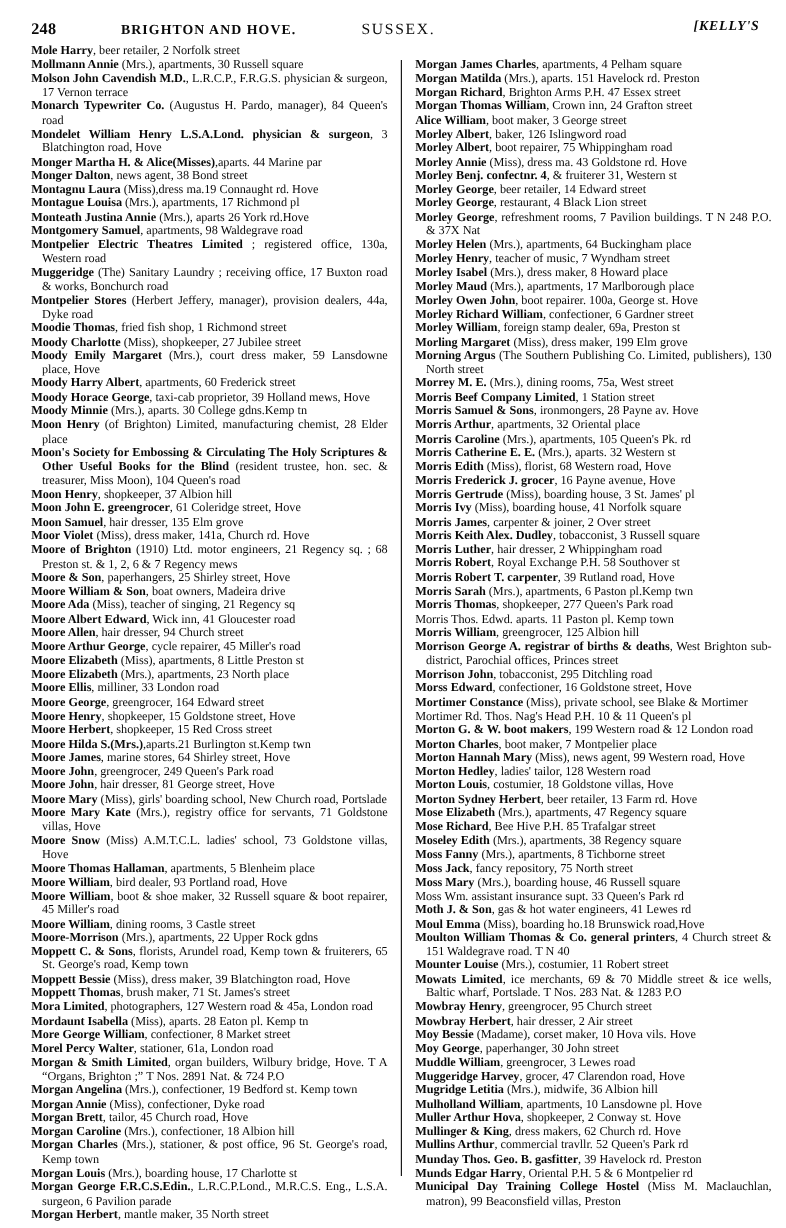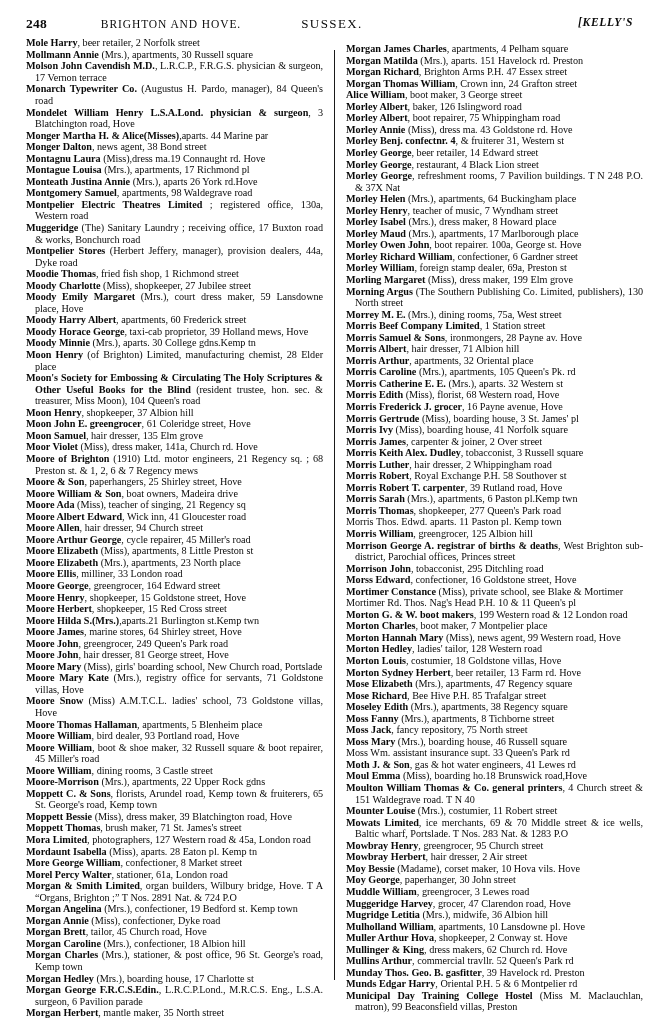--- a/index.html
+++ b/index.html
@@ -35,21 +35,21 @@
     position: relative;
   }
   .rh-folio {
     font-size: 13.5px;
     font-weight: bold;
     margin-right: 14px;
     letter-spacing: 0.2px;
   }
   .rh-place {
     font-size: 11.5px;
-    font-weight: normal;
+    font-weight: bold;
     letter-spacing: 0.9px;
     text-transform: uppercase;
     padding-left: 40px;
   }
   .rh-county {
     position: absolute;
     left: 50%;
     transform: translateX(-46%);
     font-size: 13px;
     font-weight: normal;
@@ -182,21 +182,21 @@
         <p class="entry j"><b class="nm">Mora Limited</b>, photographers, 127 Western road &amp; 45a, London road</p>
         <p class="entry j"><b class="nm">Mordaunt Isabella</b> (Miss), aparts. 28 Eaton pl. Kemp tn</p>
         <p class="entry j"><b class="nm">More George William</b>, confectioner, 8 Market street</p>
         <p class="entry j"><b class="nm">Morel Percy Walter</b>, stationer, 61a, London road</p>
         <p class="entry j"><b class="nm">Morgan &amp; Smith Limited</b>, organ builders, Wilbury bridge, Hove.   T A “Organs, Brighton ;” T Nos. 2891 Nat. &amp; 724 P.O</p>
         <p class="entry j"><b class="nm">Morgan Angelina</b> (Mrs.), confectioner, 19 Bedford st. Kemp town</p>
         <p class="entry j"><b class="nm">Morgan Annie</b> (Miss), confectioner, Dyke road</p>
         <p class="entry j"><b class="nm">Morgan Brett</b>, tailor, 45 Church road, Hove</p>
         <p class="entry j"><b class="nm">Morgan Caroline</b> (Mrs.), confectioner, 18 Albion hill</p>
         <p class="entry j"><b class="nm">Morgan Charles</b> (Mrs.), stationer, &amp; post office, 96 St. George's road, Kemp town</p>
-        <p class="entry j"><b class="nm">Morgan Hedley</b> (Mrs.), boarding house, 17 Charlotte st</p>
+        <p class="entry j"><b class="nm">Morgan Louis</b> (Mrs.), boarding house, 17 Charlotte st</p>
         <p class="entry j"><b class="nm">Morgan George F.R.C.S.Edin.</b>, L.R.C.P.Lond., M.R.C.S. Eng., L.S.A. surgeon, 6 Pavilion parade</p>
         <p class="entry j"><b class="nm">Morgan Herbert</b>, mantle maker, 35 North street</p>
       </div>
     <div class="col-rule"></div>
     <div class="col col-right">
         <p class="entry j"><b class="nm">Morgan James Charles</b>, apartments, 4 Pelham square</p>
         <p class="entry j"><b class="nm">Morgan Matilda</b> (Mrs.), aparts. 151 Havelock rd. Preston</p>
         <p class="entry j"><b class="nm">Morgan Richard</b>, Brighton Arms P.H. 47 Essex street</p>
         <p class="entry j"><b class="nm">Morgan Thomas William</b>, Crown inn, 24 Grafton street</p>
         <p class="entry j"><b class="nm">Alice William</b>, boot maker, 3 George street</p>
@@ -212,21 +212,20 @@
         <p class="entry j"><b class="nm">Morley Isabel</b> (Mrs.), dress maker, 8 Howard place</p>
         <p class="entry j"><b class="nm">Morley Maud</b> (Mrs.), apartments, 17 Marlborough place</p>
         <p class="entry j"><b class="nm">Morley Owen John</b>, boot repairer. 100a, George st. Hove</p>
         <p class="entry j"><b class="nm">Morley Richard William</b>, confectioner, 6 Gardner street</p>
         <p class="entry j"><b class="nm">Morley William</b>, foreign stamp dealer, 69a, Preston st</p>
         <p class="entry j"><b class="nm">Morling Margaret</b> (Miss), dress maker, 199 Elm grove</p>
         <p class="entry j"><b class="nm">Morning Argus</b> (The Southern Publishing Co. Limited, publishers), 130 North street</p>
         <p class="entry j"><b class="nm">Morrey M. E.</b> (Mrs.), dining rooms, 75a, West street</p>
         <p class="entry j"><b class="nm">Morris Beef Company Limited</b>, 1 Station street</p>
         <p class="entry j"><b class="nm">Morris Samuel &amp; Sons</b>, ironmongers, 28 Payne av. Hove</p>
-        <p class="entry j"><b class="nm">Morris Albert</b>, hair dresser, 71 Albion hill</p>
         <p class="entry j"><b class="nm">Morris Arthur</b>, apartments, 32 Oriental place</p>
         <p class="entry j"><b class="nm">Morris Caroline</b> (Mrs.), apartments, 105 Queen's Pk. rd</p>
         <p class="entry j"><b class="nm">Morris Catherine E. E.</b> (Mrs.), aparts. 32 Western st</p>
         <p class="entry j"><b class="nm">Morris Edith</b> (Miss), florist, 68 Western road, Hove</p>
         <p class="entry j"><b class="nm">Morris Frederick J. grocer</b>, 16 Payne avenue, Hove</p>
         <p class="entry j"><b class="nm">Morris Gertrude</b> (Miss), boarding house, 3 St. James' pl</p>
         <p class="entry j"><b class="nm">Morris Ivy</b> (Miss), boarding house, 41 Norfolk square</p>
         <p class="entry j"><b class="nm">Morris James</b>, carpenter &amp; joiner, 2 Over street</p>
         <p class="entry j"><b class="nm">Morris Keith Alex. Dudley</b>, tobacconist, 3 Russell square</p>
         <p class="entry j"><b class="nm">Morris Luther</b>, hair dresser, 2 Whippingham road</p>

